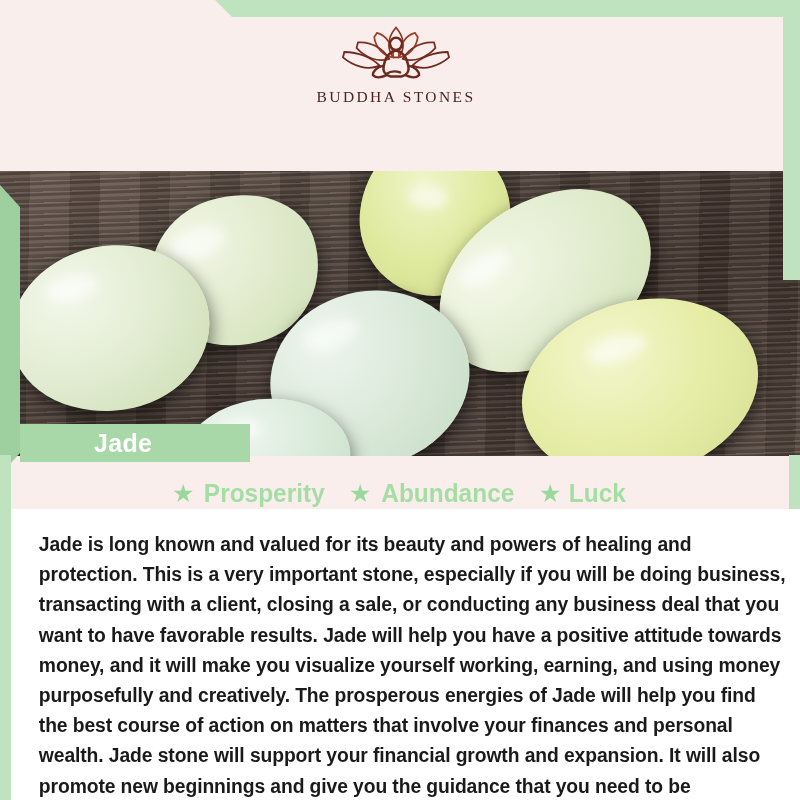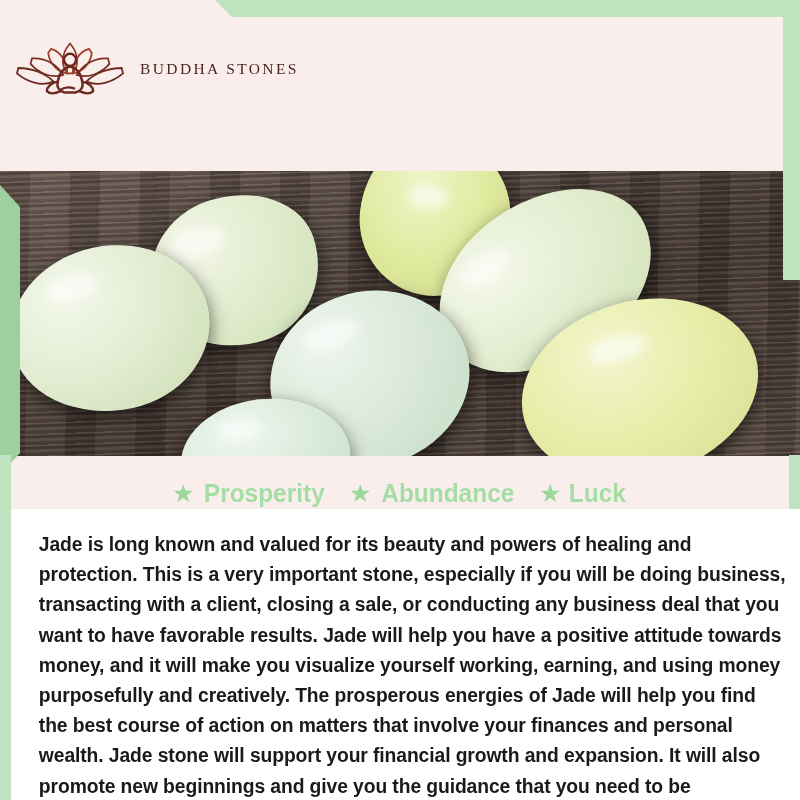--- a/index.html
+++ b/index.html
@@ -75,21 +75,21 @@
     z-index: 6;
   }
 
   
   .brand {
     position: absolute;
     left: 0; top: 18px;
     width: 792px;
     height: 100px;
     display: flex;
-    flex-direction: row;
+    flex-direction: column;
     align-items: center;
     justify-content: flex-start;
     z-index: 3;
   }
   .brand-logo {
     width: 140px;
     height: 68px;
     display: block;
   }
   .brand-name {
@@ -280,20 +280,23 @@
       <i style="left:50px;top:20px;width:56px;height:26px;"></i>
     </div>
     <div class="stone" style="left:520px;top:130px;width:240px;height:175px;border-radius:50% 50% 50% 50% / 50% 50% 50% 50%;background:radial-gradient(ellipse at 40% 26%, #f3f6cf 0%, #e6eda6 50%, #d5dd92 100%);transform:rotate(-15deg);">
       <i style="left:78px;top:30px;width:60px;height:26px;"></i>
     </div>
     <div class="stone" style="left:180px;top:228px;width:170px;height:110px;border-radius:50% 50% 50% 50% / 55% 55% 45% 45%;background:radial-gradient(ellipse at 35% 30%, #eef6ef 0%, #dbebdb 50%, #c6dcc6 100%);transform:rotate(-6deg);">
       <i style="left:40px;top:18px;width:44px;height:20px;"></i>
     </div>
   </div>
 
+  <div class="jade-label">
+    <span>Jade</span>
+  </div>
 
 
   <div class="benefits">
     <div class="benefit">
       <span class="star">★</span>
       <span class="blabel">Prosperity</span>
     </div>
     <div class="benefit">
       <span class="star">★</span>
       <span class="blabel">Abundance</span>

